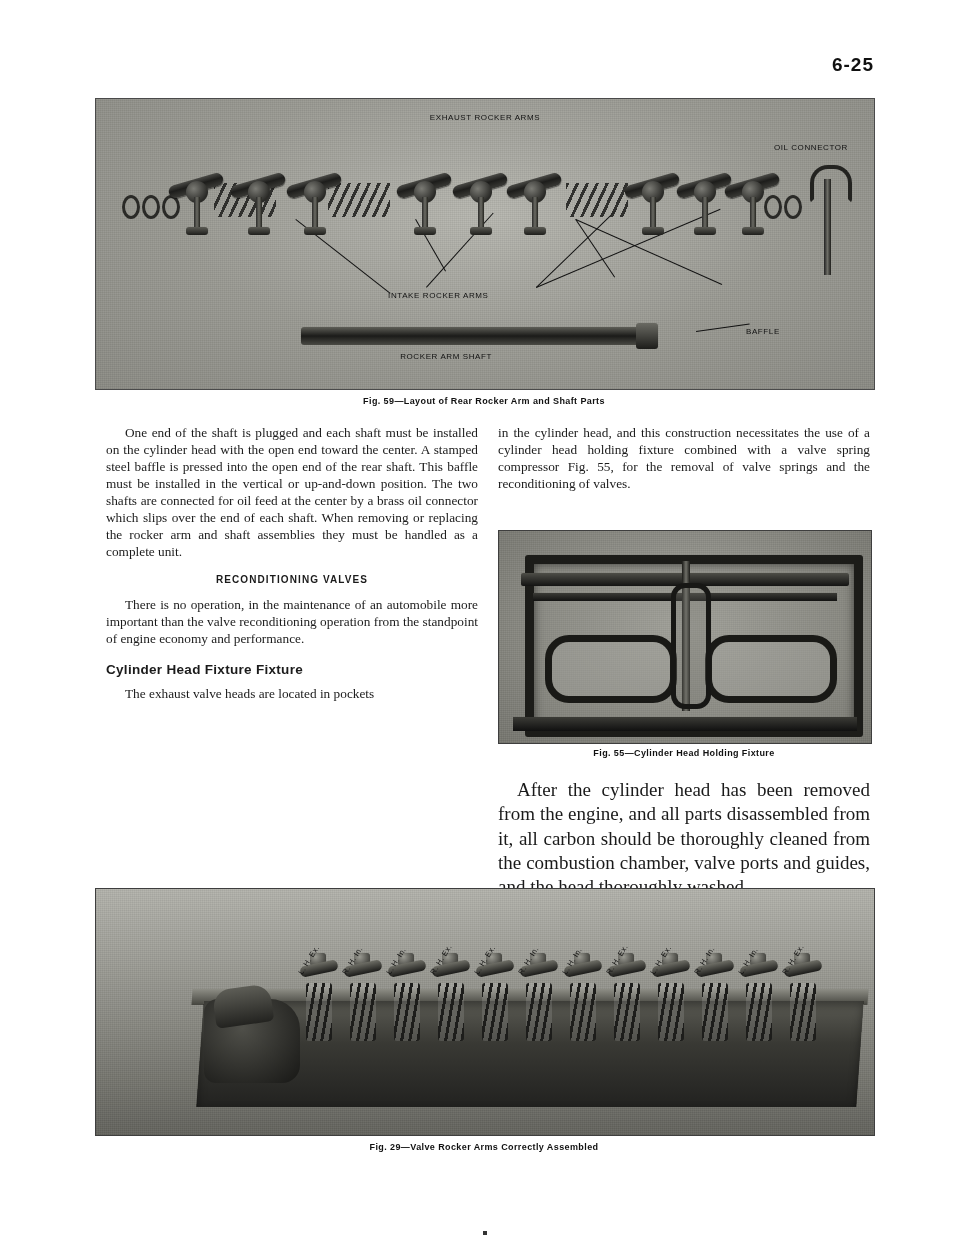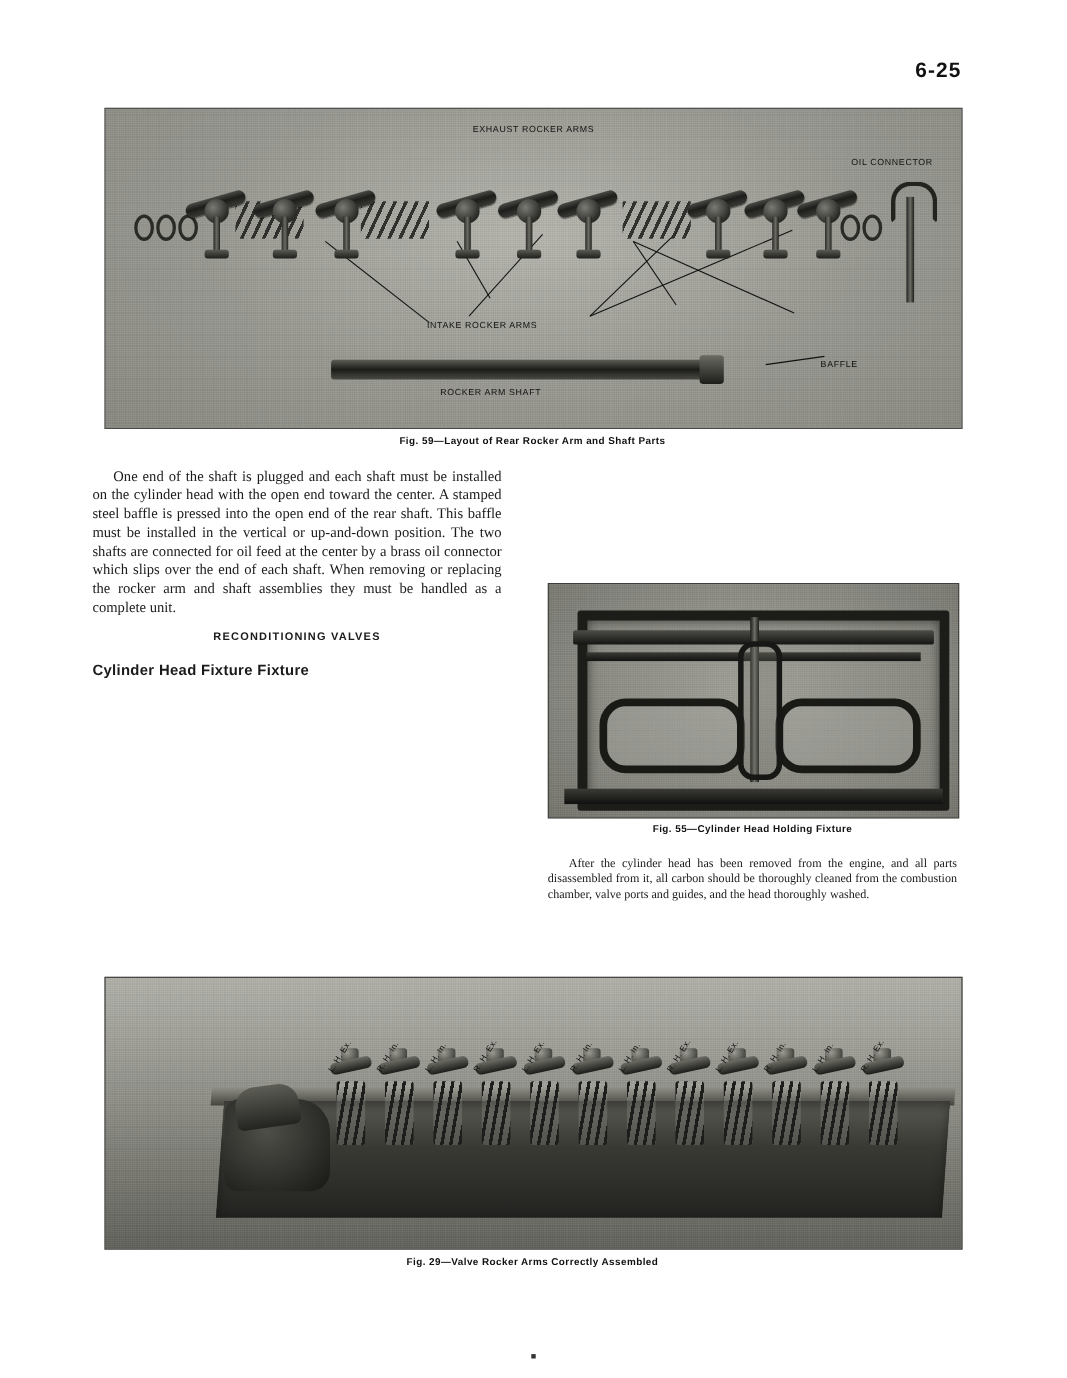--- a/index.html
+++ b/index.html
@@ -154,21 +154,21 @@
 
   
   .col {
     position: absolute;
     width: 372px;
     font-size: 13.3px;
     line-height: 1.28;
     text-align: justify;
     color: #1b1b1b;
   }
-  .col-left  { top: 424px; left: 84px; }
+  .col-left  { top: 424px; left: 106px; }
   .col-right { top: 424px; left: 498px; }
   .col p { margin: 0 0 4px 0; text-indent: 19px; }
   .col p.noindent { text-indent: 0; }
 
   h2.section-head {
     font-family: "Liberation Sans", sans-serif;
     font-size: 10px;
     font-weight: bold;
     letter-spacing: 1.1px;
     text-align: center;
@@ -179,21 +179,21 @@
     font-size: 13.5px;
     font-weight: bold;
     letter-spacing: .3px;
     margin: 14px 0 7px 0;
     text-align: left;
   }
 
   .col-right-lower {
     position: absolute;
     top: 778px; left: 498px; width: 372px;
-    font-size: 11px; line-height: 1.28; text-align: justify;
+    font-size: 19px; line-height: 1.28; text-align: justify;
   }
   .col-right-lower p { margin: 0; text-indent: 19px; }
 
   
   .fig55-wrap {
     position: absolute;
     top: 530px; left: 498px;
     width: 372px; height: 212px;
     border: 1px solid #3e3e3e;
     background: #8f8f88;
@@ -414,23 +414,28 @@
 
     <div class="shaft-bar"></div>
     <div class="shaft-cap"></div>
   </div>
 
   <div class="caption cap53">Fig. 59—Layout of Rear Rocker Arm and Shaft Parts</div>
 
   <div class="col col-left">
     <p>One end of the shaft is plugged and each shaft must be installed on the cylinder head with the open end toward the center. A stamped steel baffle is pressed into the open end of the rear shaft. This baffle must be installed in the vertical or up-and-down position. The two shafts are connected for oil feed at the center by a brass oil connector which slips over the end of each shaft. When removing or replacing the rocker arm and shaft assemblies they must be handled as a complete unit.</p>
     <h2 class="section-head">RECONDITIONING VALVES</h2>
+    <p>There is no operation, in the maintenance of an automobile more important than the valve reconditioning operation from the standpoint of engine economy and performance.</p>
     <h3 class="sub-head">Cylinder Head Fixture Fixture</h3>
+    <p>The exhaust valve heads are located in pockets</p>
   </div>
 
+  <div class="col col-right">
+    <p class="noindent">in the cylinder head, and this construction necessitates the use of a cylinder head holding fixture combined with a valve spring compressor Fig. 55, for the removal of valve springs and the reconditioning of valves.</p>
+  </div>
 
   <div class="fig55-wrap">
     <div class="fig55-bg"></div>
     <div class="grain"></div>
     <div class="f55-frame"></div>
     <div class="f55-rail"></div>
     <div class="f55-rail2"></div>
     <div class="f55-window f55-w1"></div>
     <div class="f55-window f55-w2"></div>
     <div class="f55-pin"></div>

